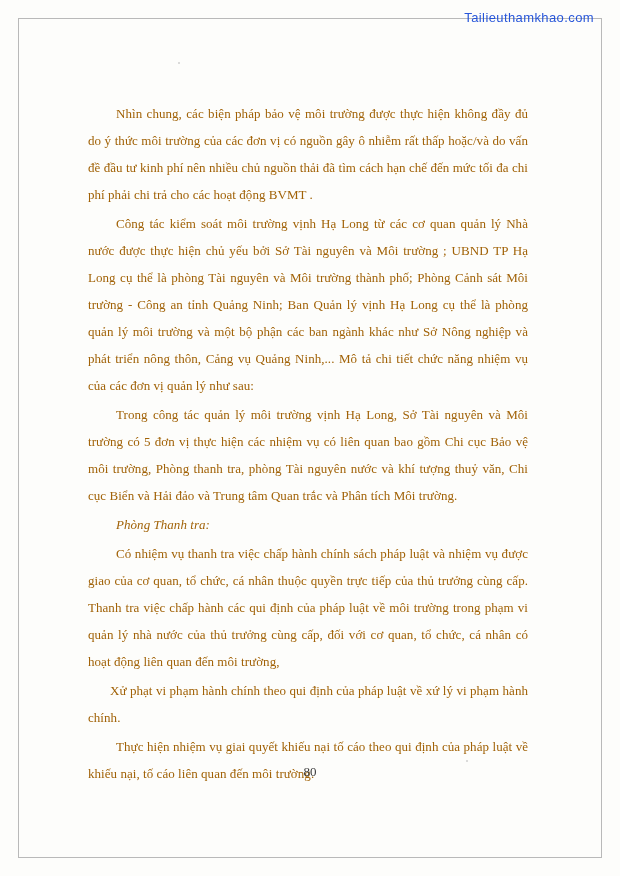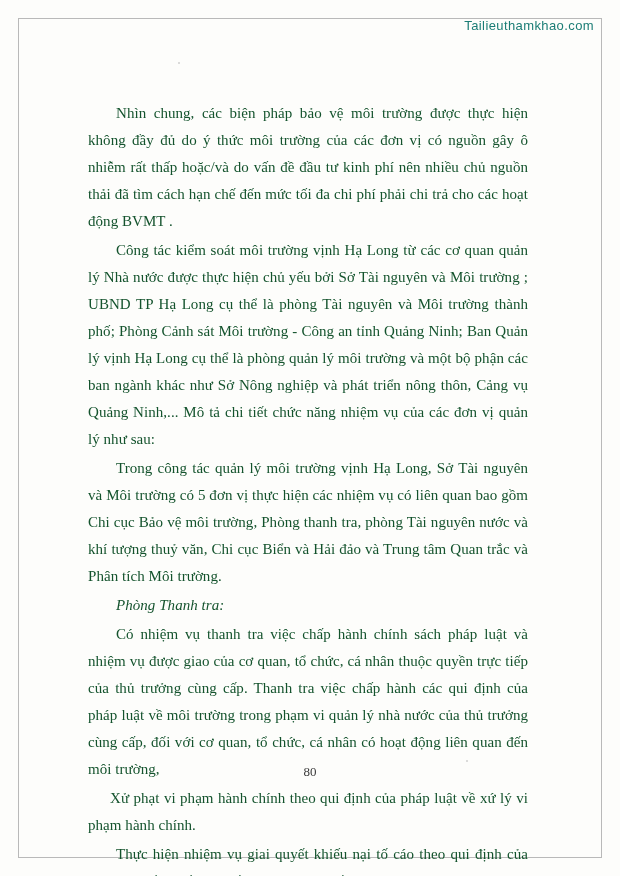--- a/index.html
+++ b/index.html
@@ -27,41 +27,41 @@
     left: 18px;
     top: 18px;
     width: 584px;
     height: 840px;
     border: 1px solid #b9b9b9;
     box-sizing: border-box;
     pointer-events: none;
   }
   .watermark {
     position: absolute;
-    top: 18px;
+    top: 10px;
     right: 26px;
     font-family: "Liberation Sans", sans-serif;
     font-size: 13px;
-    color: #0f766e;
+    color: #1d4ed8;
     letter-spacing: 0.4px;
     opacity: 0.95;
     white-space: nowrap;
   }
   .content {
     position: absolute;
     left: 88px;
     top: 100px;
     width: 440px;
   }
   p {
     margin: 0 0 2px 0;
-    font-size: 15px;
+    font-size: 13px;
     line-height: 27px;
     text-align: justify;
-    color: #14532d;
+    color: #a16207;
     letter-spacing: 0.05px;
   }
   p.indent {
     text-indent: 28px;
   }
   p.indent-sm {
     text-indent: 22px;
   }
   .heading-num {
     text-indent: 40px;

